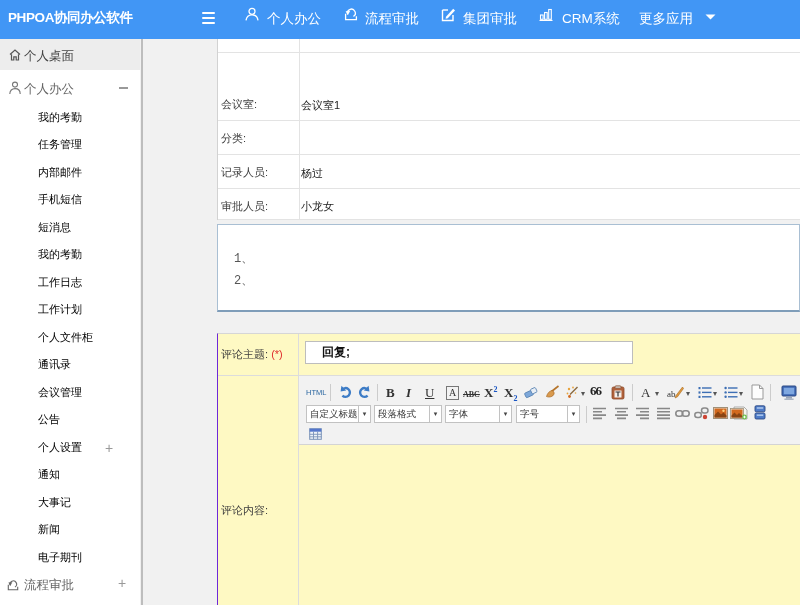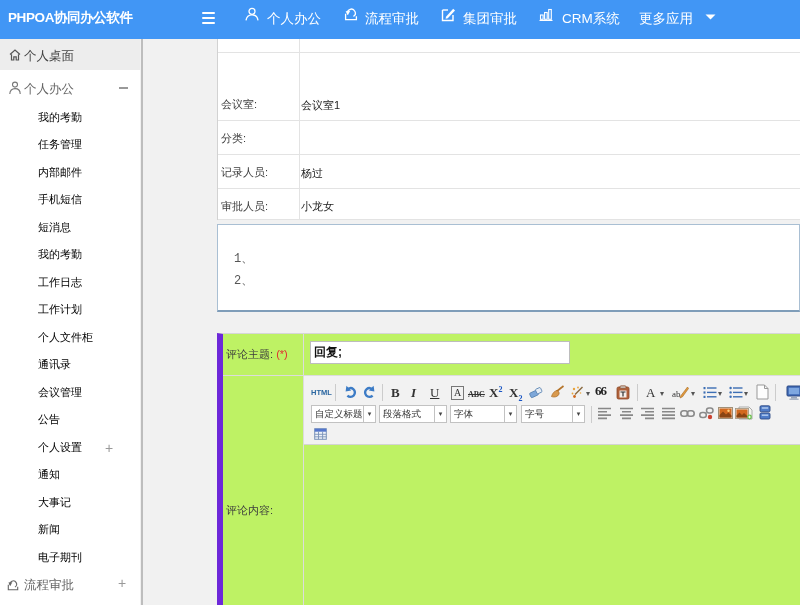--- a/index.html
+++ b/index.html
@@ -11,23 +11,23 @@
 .sidebar{left:0;top:39px;width:140px;height:566px;background:#fff}
 .sel{left:0;top:0;width:140px;height:31px;background:#ededed}
 .thumb{left:141px;top:39px;width:2px;height:566px;background:#bdbdbd}
 .sitem{font-size:12.5px;color:#444}
 .sub{left:38px;font-size:11px;color:#000000;width:100px;line-height:27.5px;height:27.5px;white-space:nowrap}
 .t1{left:217px;top:39px;width:583px;height:181px;background:#fff;border-left:1px solid #d2d2d2}
 .trow{left:0;width:583px;border-bottom:1px solid #e3e3e3}
 .lab{position:absolute;left:3px;top:10px;font-size:11px;color:#3d3d3d;white-space:nowrap}
 .val{font-size:11px;color:#222;white-space:nowrap}
 .box1{left:217px;top:224px;width:583px;height:88px;background:#fff;border:1px solid #a9bfd3;border-bottom:2px solid #7f9db9;font-size:12px;color:#555;font-family:"Liberation Mono",monospace}
-.ct{left:217px;top:333px;width:583px;height:272px;background:#bef264;border-left:6px solid #6d28d9;border-top:1px solid #d6d6d6}
+.ct{left:217px;top:333px;width:583px;height:272px;background:#fef9c3;border-left:1px solid #6d28d9;border-top:1px solid #d6d6d6}
 .lab2{left:3px;font-size:11px;color:#3d3d3d;white-space:nowrap}
-.inp{left:87px;top:7px;width:260px;height:23px;background:#fff;border:1px solid #bdbdbd;font-size:12px;font-weight:bold;color:#111;line-height:21px;padding-left:3px}
+.inp{left:87px;top:7px;width:328px;height:23px;background:#fff;border:1px solid #bdbdbd;font-size:12px;font-weight:bold;color:#111;line-height:21px;padding-left:16px}
 .tbar{left:81px;top:42px;width:502px;height:69px;background:#f2f2f2;border-bottom:1px solid #d4d4d4}
 .ti{position:absolute}
 .ser{font-family:"Liberation Serif",serif;font-size:13px;color:#333}
 .tsep{position:absolute;top:8px;width:1px;height:17px;background:#ccc}
 .car{position:absolute;top:13px;font-size:8px;color:#555}
 .sel2{position:absolute;top:29px;height:18px;background:#fff;border:1px solid #c2c2c2;font-size:9.5px;color:#333}
 .sel2 i{font-style:normal;position:absolute;left:3px;top:2px;white-space:nowrap}
 .sel2 b{font-weight:normal;position:absolute;right:0;top:0;width:12px;height:16px;border-left:1px solid #c2c2c2;font-size:7px;color:#444;text-align:center;line-height:16px}
 .al{top:31px;width:13px;height:13px}
 </style></head>
@@ -131,21 +131,21 @@
  <div style="position:absolute;left:16px;top:25px">1、</div>
  <div style="position:absolute;left:16px;top:47px">2、</div>
 </div>
 <div class="a ct">
  <div class="a" style="left:80px;top:0;width:1px;height:272px;background:#dcdcdc"></div>
  <div class="a" style="left:0;top:41px;width:583px;height:1px;background:#dcdcdc"></div>
  <span class="a lab2" style="top:13px">评论主题: <span style="color:#e03030">(*)</span></span>
  <div class="a inp">回复;</div>
  <span class="a lab2" style="top:169px">评论内容:</span>
  <div class="a tbar" id="tbar">
-  <span class="ti" style="left:7px;top:12px;font-size:7.5px;font-weight:bold;color:#2a66a0">HTML</span>
+  <span class="ti" style="left:7px;top:12px;font-size:7.5px;font-weight:normal;color:#2a66a0">HTML</span>
   <span class="tsep" style="left:31px"></span>
   <svg class="ti" style="left:39px;top:9px" width="14" height="14" viewBox="0 0 14 14">
         <path d="M3.4 0.8 L2.6 6.6 L8.2 5.4 Z" fill="#3d7cc6"></path>
         <path d="M4 4.8 A4.4 4.4 0 1 1 4.4 10.6" fill="none" stroke="#3d7cc6" stroke-width="2.4"></path>
       </svg>
   <svg class="ti" style="left:59px;top:9px" width="14" height="14" viewBox="0 0 14 14">
         <path d="M10.6 0.8 L11.4 6.6 L5.8 5.4 Z" fill="#3d7cc6"></path>
         <path d="M10 4.8 A4.4 4.4 0 1 0 9.6 10.6" fill="none" stroke="#3d7cc6" stroke-width="2.4"></path>
       </svg>
   <span class="tsep" style="left:78px"></span>

